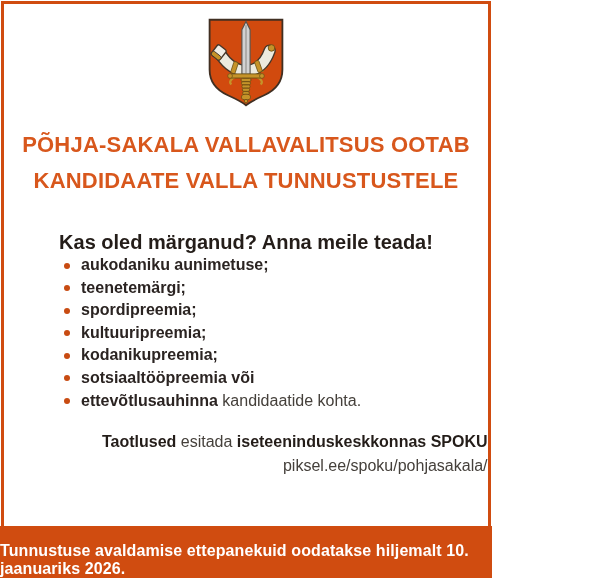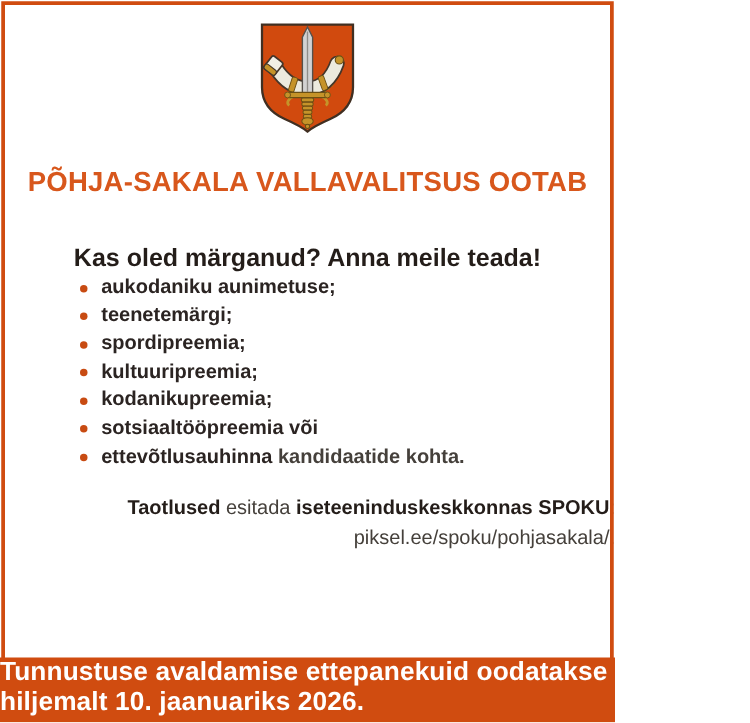--- a/index.html
+++ b/index.html
@@ -65,42 +65,42 @@
   }
   ul.awards li::before{
     content:"";
     position:absolute;
     left:0;top:8.5px;
     width:6px;height:6px;
     border-radius:50%;
     background:var(--orange-bullet);
   }
   ul.awards li .reg{
-    font-weight:bold;
+    font-weight:normal;
     color:var(--ink-body);
   }
   .submission{
     margin-top:18px;
     text-align:right;
     font-size:16px;
     line-height:23.5px;
     color:var(--ink-body);
   }
   .submission b{color:var(--ink);}
   .footer{
     position:absolute;
     left:0;right:0;bottom:0;
     height:52px;
     background:var(--orange);
     display:flex;
-    align-items:flex-start;
+    align-items:flex-end;
     justify-content:center;
     color:#ffffff;
     font-weight:bold;
-    font-size:21px;
+    font-size:16px;
     letter-spacing:.1px;
   }
 </style>
 </head>
 <body>
 
 <div class="poster">
 
   <div class="frame"></div>
 
@@ -138,20 +138,21 @@
         <rect x="41" y="78.3" width="8" height="3.4" rx="1.6"></rect>
         <rect x="41.3" y="81.9" width="7.4" height="3.4" rx="1.6"></rect>
         <ellipse cx="45" cy="88" rx="5" ry="3.2"></ellipse>
         <circle cx="45" cy="92.4" r="1.9"></circle>
       </g>
     </svg>
   </div>
 
   <div class="title">
     <div>PÕHJA-SAKALA VALLAVALITSUS OOTAB</div>
+    <div>KANDIDAATE VALLA TUNNUSTUSTELE</div>
   </div>
 
   <div class="subtitle">Kas oled märganud? Anna meile teada!</div>
 
 
   <ul class="awards">
     <li><b>aukodaniku aunimetuse;</b><span class="reg"></span></li>
     <li><b>teenetemärgi;</b><span class="reg"></span></li>
     <li><b>spordipreemia;</b><span class="reg"></span></li>
     <li><b>kultuuripreemia;</b><span class="reg"></span></li>

